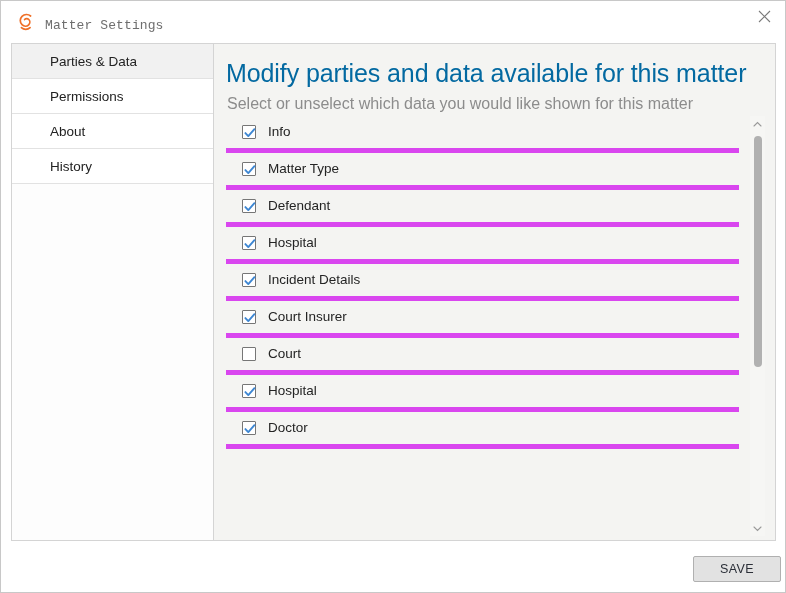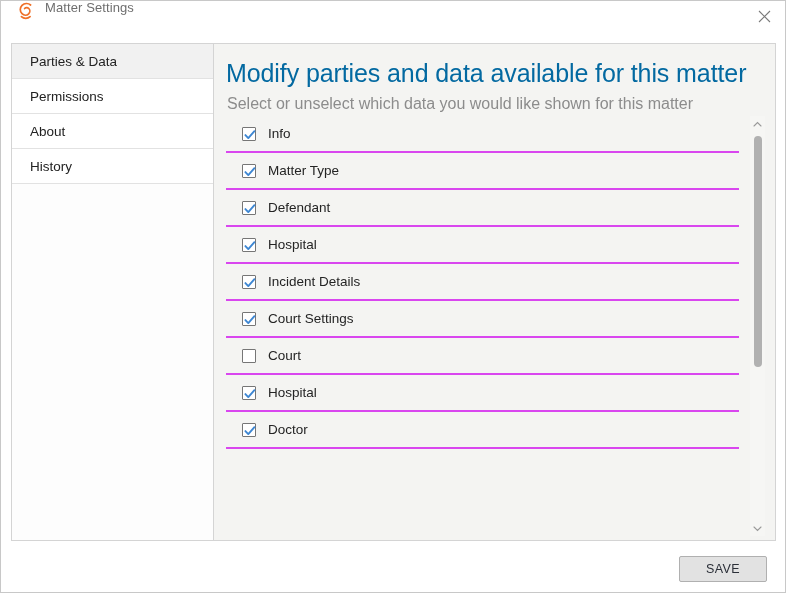--- a/index.html
+++ b/index.html
@@ -24,21 +24,22 @@
     overflow: hidden;
   }
   
   #titlebar {
     position: absolute;
     left: 0; top: 0;
     width: 786px;
     height: 31px;
     background: #ffffff;
     display: flex;
-    align-items: flex-start;
+    align-items: flex-end;
+    font-family: Liberation Mono, monospace;
   }
   #app-icon {
     margin-left: 15px;
     width: 20px;
     height: 20px;
     flex: 0 0 auto;
     display: block;
   }
   #title-text {
     margin-left: 9px;
@@ -71,21 +72,21 @@
     background: #fdfdfd;
     overflow: hidden;
   }
   .nav-item {
     position: relative;
     height: 35px;
     box-sizing: border-box;
     border-bottom: 1px solid #e2e2e2;
     display: flex;
     align-items: center;
-    padding-left: 18px;
+    padding-left: 38px;
     font-size: 13.5px;
     color: #222222;
     background: #ffffff;
     cursor: pointer;
   }
   .nav-item.selected {
     background: #f1f1f1;
   }
 
   #content {
@@ -124,21 +125,21 @@
     overflow: hidden;
   }
   #list {
     position: absolute;
     left: 0; top: 0;
     width: 513px;
   }
   .list-row {
     height: 37px;
     box-sizing: border-box;
-    border-bottom: 2px solid #d946ef;
+    border-bottom: 5px solid #d946ef;
     display: flex;
     align-items: center;
     padding-left: 16px;
     background: #f4f4f2;
     cursor: pointer;
   }
   .cb {
     width: 14px;
     height: 14px;
     box-sizing: border-box;
@@ -199,21 +200,21 @@
   #footer {
     position: absolute;
     left: 0;
     top: 541px;
     width: 784px;
     height: 50px;
     background: #ffffff;
   }
   #save-button {
     position: absolute;
-    right: 18px;
+    right: 4px;
     top: 14px;
     width: 88px;
     height: 26px;
     box-sizing: border-box;
     border: 1px solid #b0b0b0;
     border-radius: 2px;
     background: #e2e2e2;
     color: #2b2f38;
     font-size: 12.5px;
     letter-spacing: 0.4px;
@@ -302,21 +303,21 @@
               </svg>
             </span>
             <span class="row-label">Incident Details</span>
           </div>
           <div class="list-row">
             <span class="cb">
               <svg width="14" height="14" viewBox="0 0 14 14">
                 <path d="M2.4 7.1 L5.3 10.1 L11.4 3.2" fill="none" stroke="#3d86d2" stroke-width="1.9" stroke-linecap="round" stroke-linejoin="round"></path>
               </svg>
             </span>
-            <span class="row-label">Court Settings</span>
+            <span class="row-label">Court Insurer</span>
           </div>
           <div class="list-row">
             <span class="cb"></span>
             <span class="row-label">Court</span>
           </div>
           <div class="list-row">
             <span class="cb">
               <svg width="14" height="14" viewBox="0 0 14 14">
                 <path d="M2.4 7.1 L5.3 10.1 L11.4 3.2" fill="none" stroke="#3d86d2" stroke-width="1.9" stroke-linecap="round" stroke-linejoin="round"></path>
               </svg>

